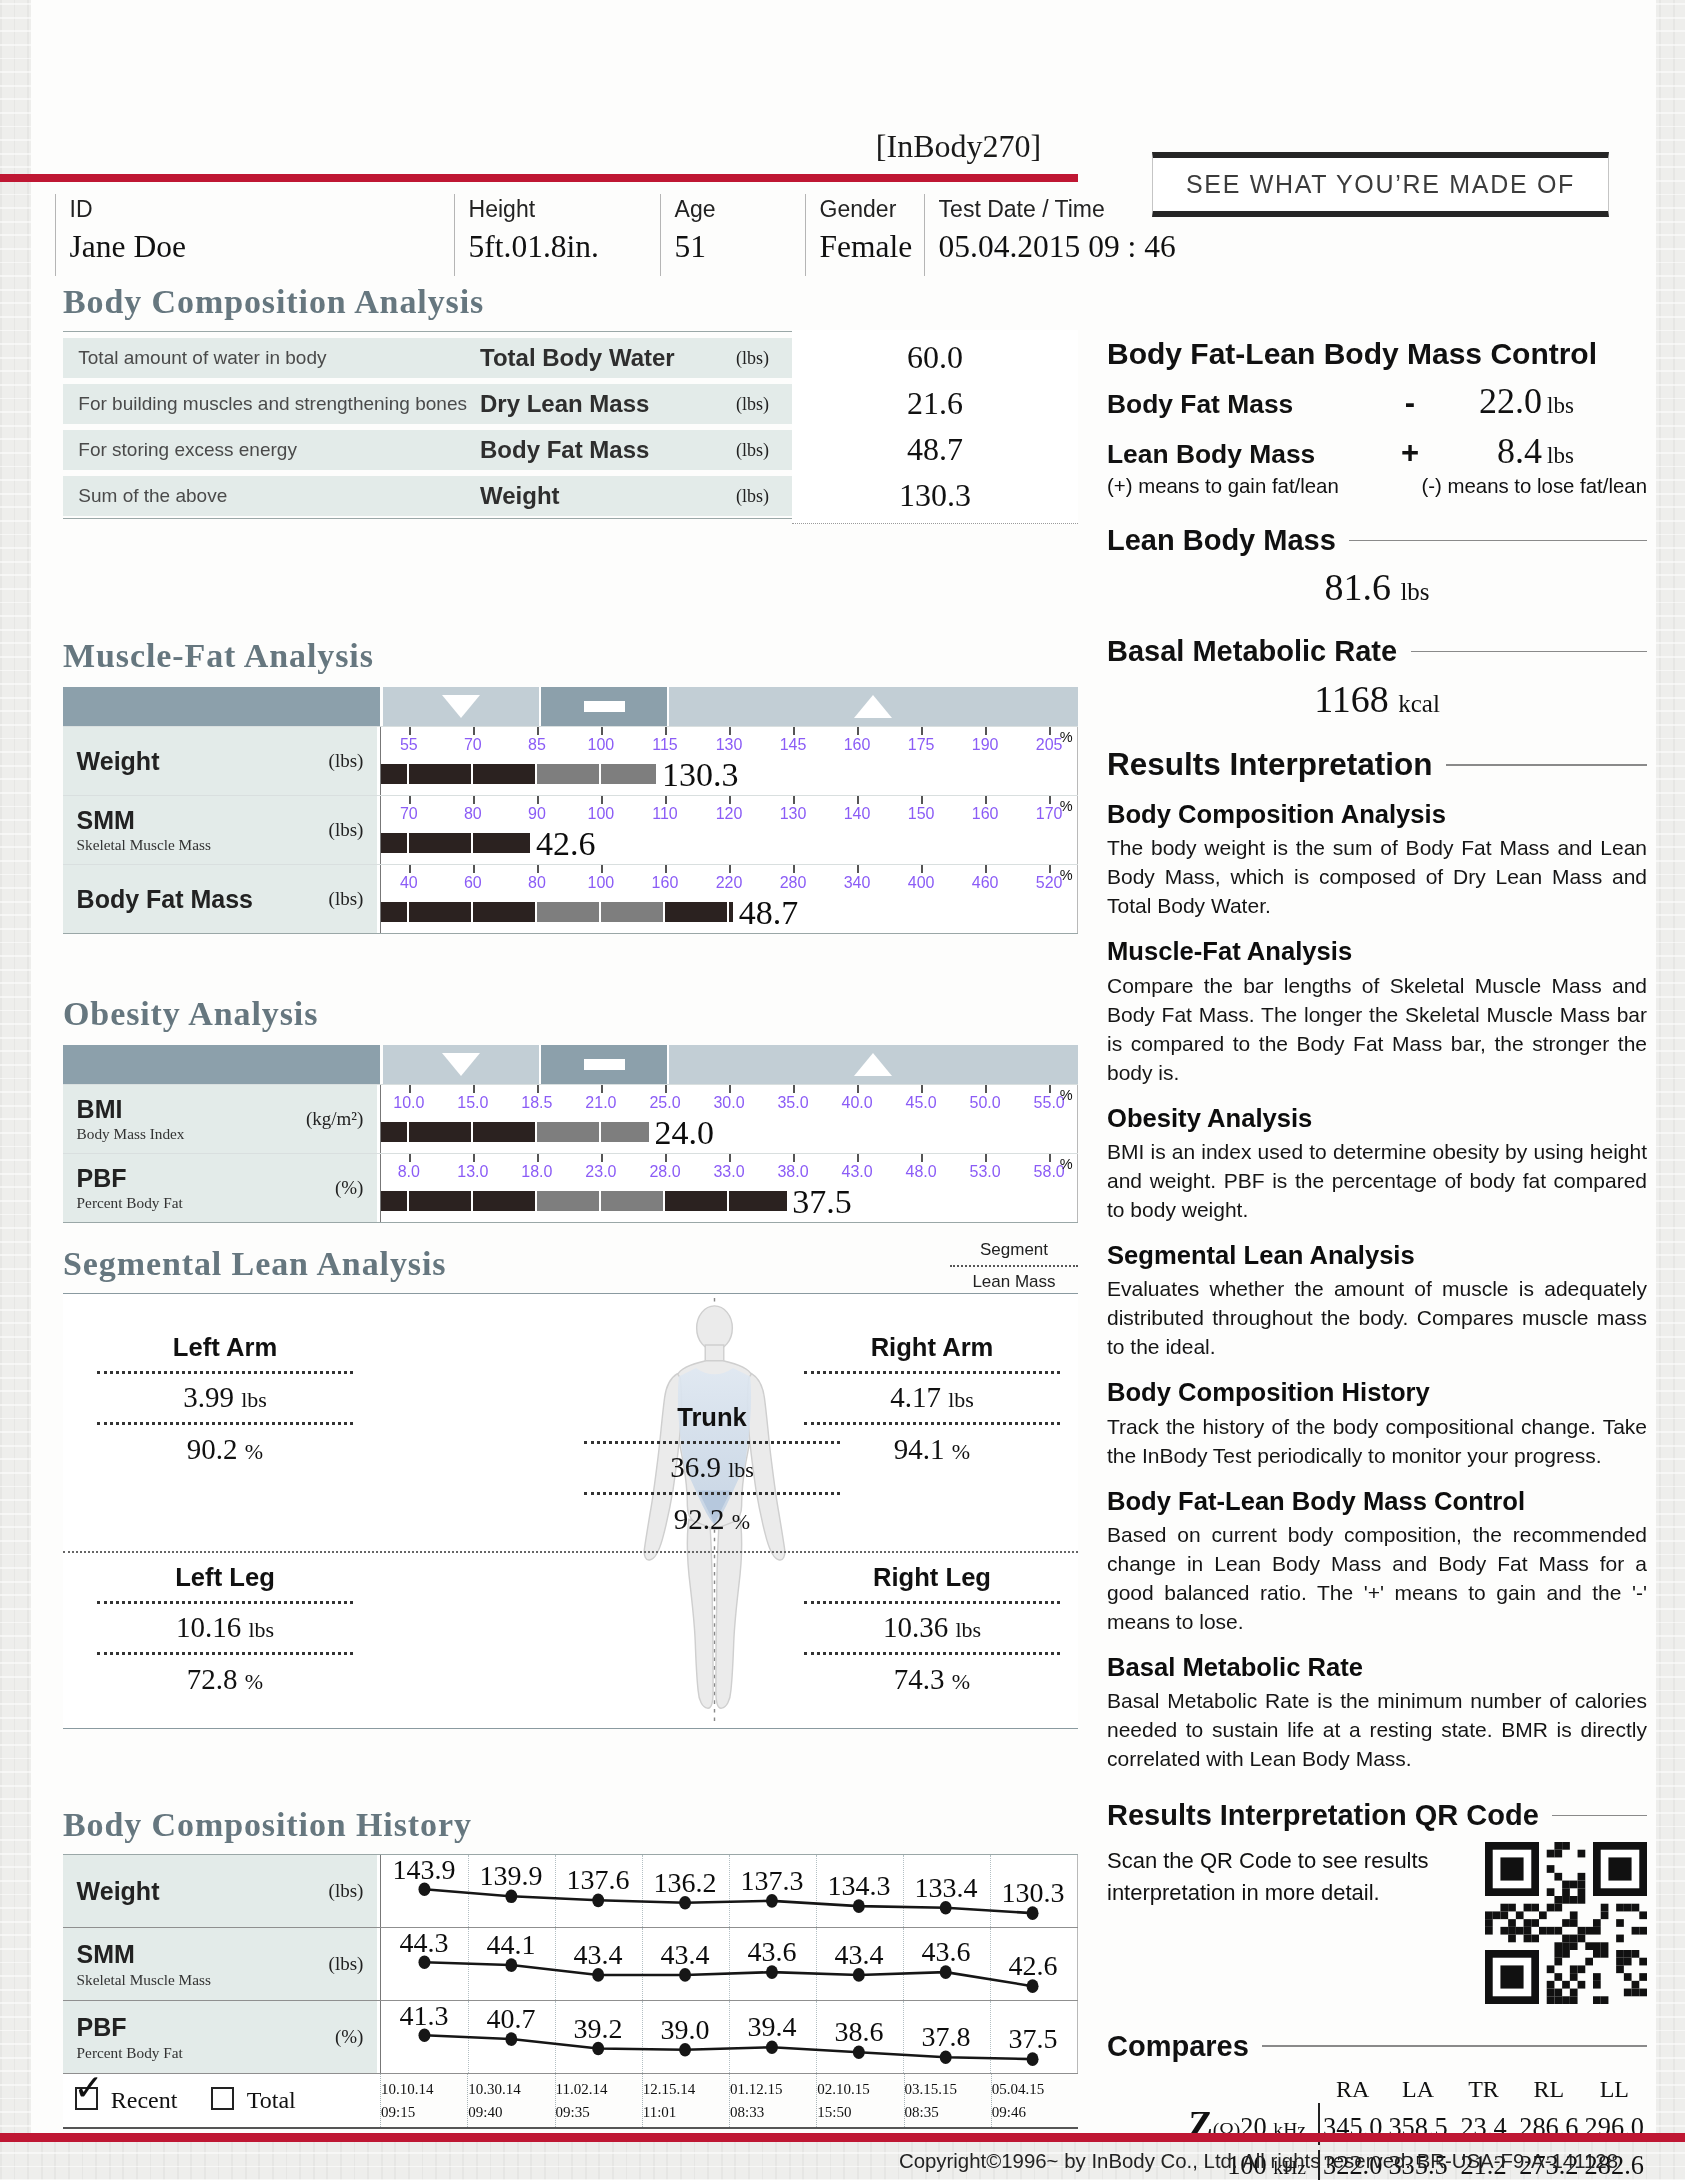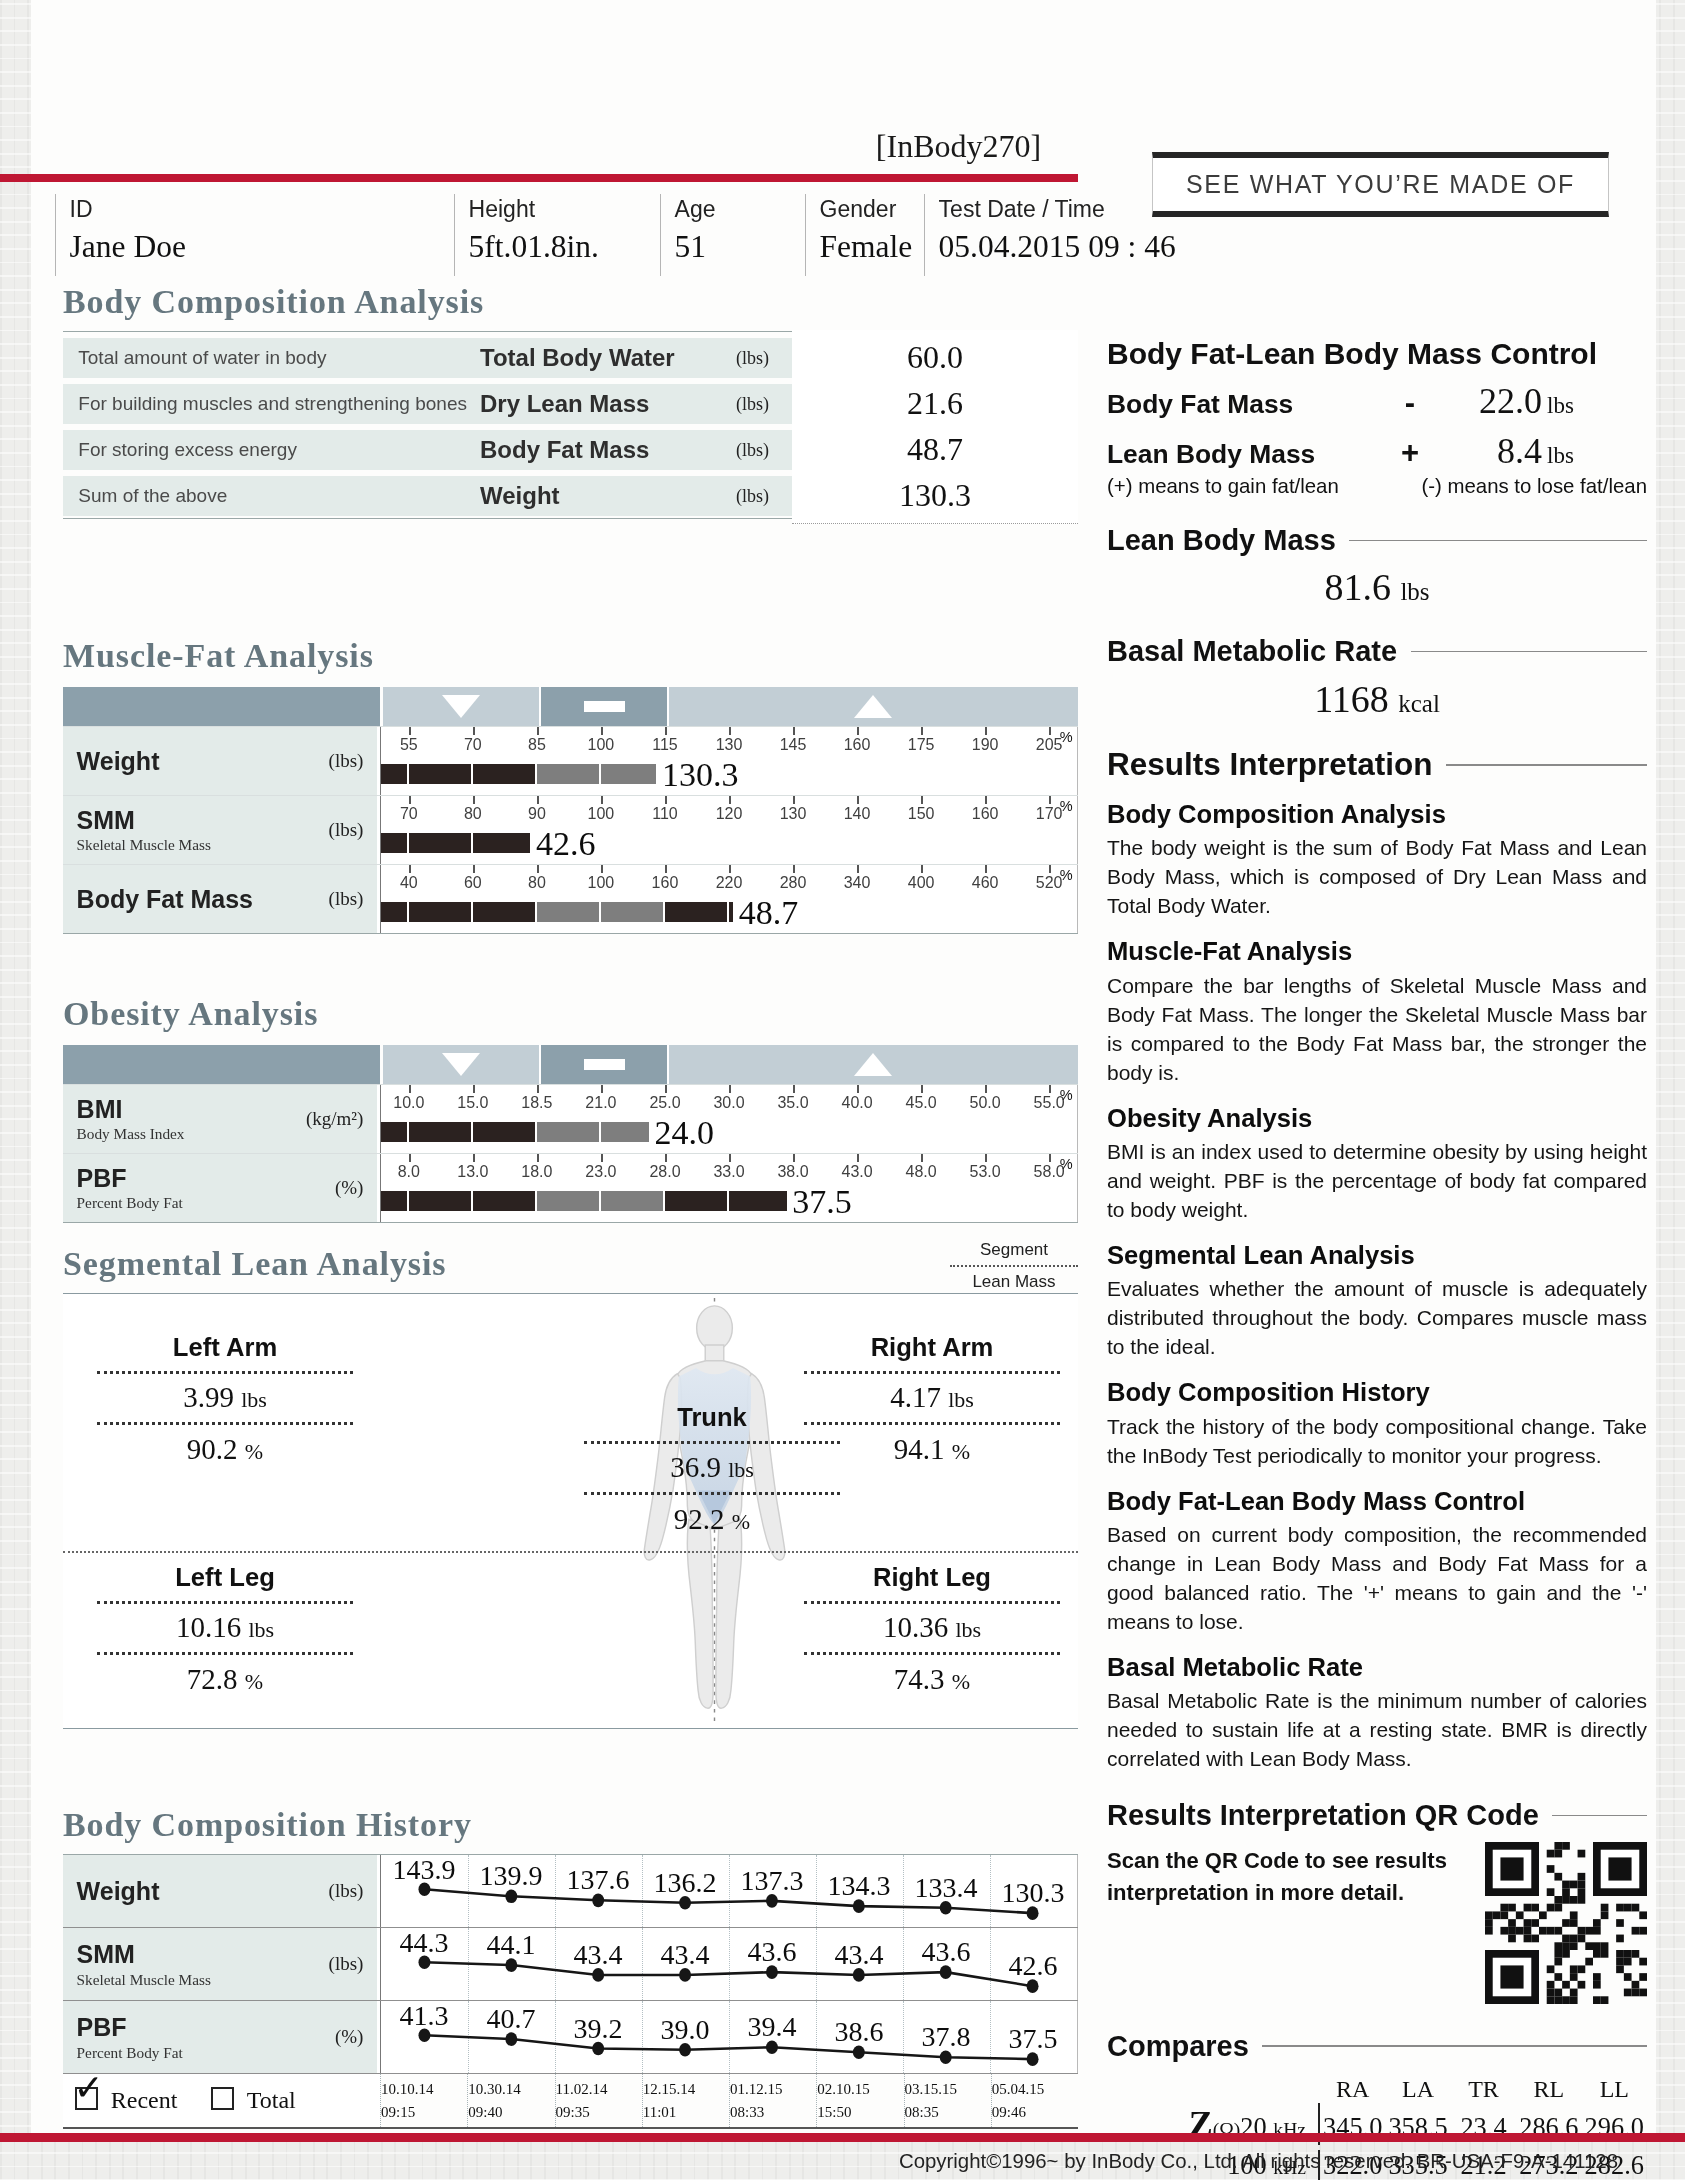--- a/index.html
+++ b/index.html
@@ -56,21 +56,21 @@
   .dash{width:41px;height:10.2px;background:#fff;}
   .g-table{border-bottom:1.7px solid #9aa7a7;}
   .g-row{display:flex;height:68px;border-top:1.7px solid #d9dfdf;}
   .g-label{width:317px;background:#e3ebe9;border-right:3.4px solid #fff;box-sizing:border-box;
     display:flex;align-items:center;justify-content:space-between;padding:0 13.6px;}
   .g-name{font-size:25px;font-weight:bold;color:#222;}
   .g-sub{font-family:"Liberation Serif",serif;font-size:15.3px;color:#333;margin-top:1.7px;}
   .g-unit{font-family:"Liberation Serif",serif;font-size:19px;color:#222;}
   .g-graph{flex:1;position:relative;background:#fff;border-left:1.7px solid #777;border-right:1.7px solid #b9b9b9;}
   .gt{position:absolute;top:0;width:1.7px;height:7.7px;background:#555;}
-  .gtl{position:absolute;top:9.4px;transform:translateX(-50%);font-size:16px;color:#404040;}
+  .gtl{position:absolute;top:9.4px;transform:translateX(-50%);font-size:16px;color:#8b5cf6;}
   .gpct{position:absolute;right:4.3px;top:1.7px;font-size:14.5px;color:#111;}
   .gbar{position:absolute;top:37px;height:20.4px;box-sizing:border-box;}
   .gval{position:absolute;top:29px;font-family:"Liberation Serif",serif;font-size:34px;color:#0d0d0d;white-space:nowrap;}
 
   
   .sla-wrap{position:relative;}
   .sla-legend{position:absolute;right:0;top:-5.1px;width:128px;text-align:center;font-size:17px;color:#222;}
   .sla-legend .seg-line{border-top:2.6px dotted #555;margin:5.1px 0;}
   .sla-legend .serif-row{font-family:"Liberation Serif",serif;}
   .sla-body{position:relative;margin-top:10.2px;height:434px;border-top:1.7px solid #8a9aa0;border-bottom:1.7px solid #8a9aa0;background:#fff;overflow:hidden;}
@@ -107,21 +107,21 @@
   .rhead{display:flex;align-items:center;margin-top:25.6px;}
   .rhead-t{font-size:29px;font-weight:bold;white-space:nowrap;}
   .rhead-rule{flex:1;height:1.7px;background:#8a8a8a;margin-left:13.6px;}
   .rvalue{text-align:center;font-family:"Liberation Serif",serif;font-size:38px;margin-top:8.5px;}
   .rvalue .u{font-size:25px;}
   .ri-title{font-size:31.5px;}
   .ri-sec{margin-top:17px;}
   .ri-h{font-size:25.6px;font-weight:bold;color:#0d0d0d;}
   .ri-p{font-size:21px;line-height:29px;text-align:justify;margin-top:4.3px;color:#151515;}
   .qr-wrap{display:flex;margin-top:10.2px;align-items:flex-start;}
-  .qr-text{flex:1;font-size:22px;line-height:32px;padding-top:3.4px;font-weight:bold;}
+  .qr-text{flex:1;font-size:22px;line-height:32px;padding-top:3.4px;}
   .imp-head{display:grid;grid-template-columns:213px repeat(5,1fr);margin-top:8.5px;
     font-family:"Liberation Serif",serif;font-size:24px;text-align:center;}
   .imp-row{display:grid;grid-template-columns:213px repeat(5,1fr);font-family:"Liberation Serif",serif;font-size:26.4px;text-align:center;align-items:baseline;}
   .imp-label{text-align:right;padding-right:12px;white-space:nowrap;}
   .imp-z{font-size:36px;font-weight:bold;}
   .imp-small{font-size:19.6px;}
   .imp-cell{padding-top:5.1px;}
 
   
   .foot-rule{position:absolute;left:0;top:2133px;width:1686px;height:8.5px;background:#bf1733;}

